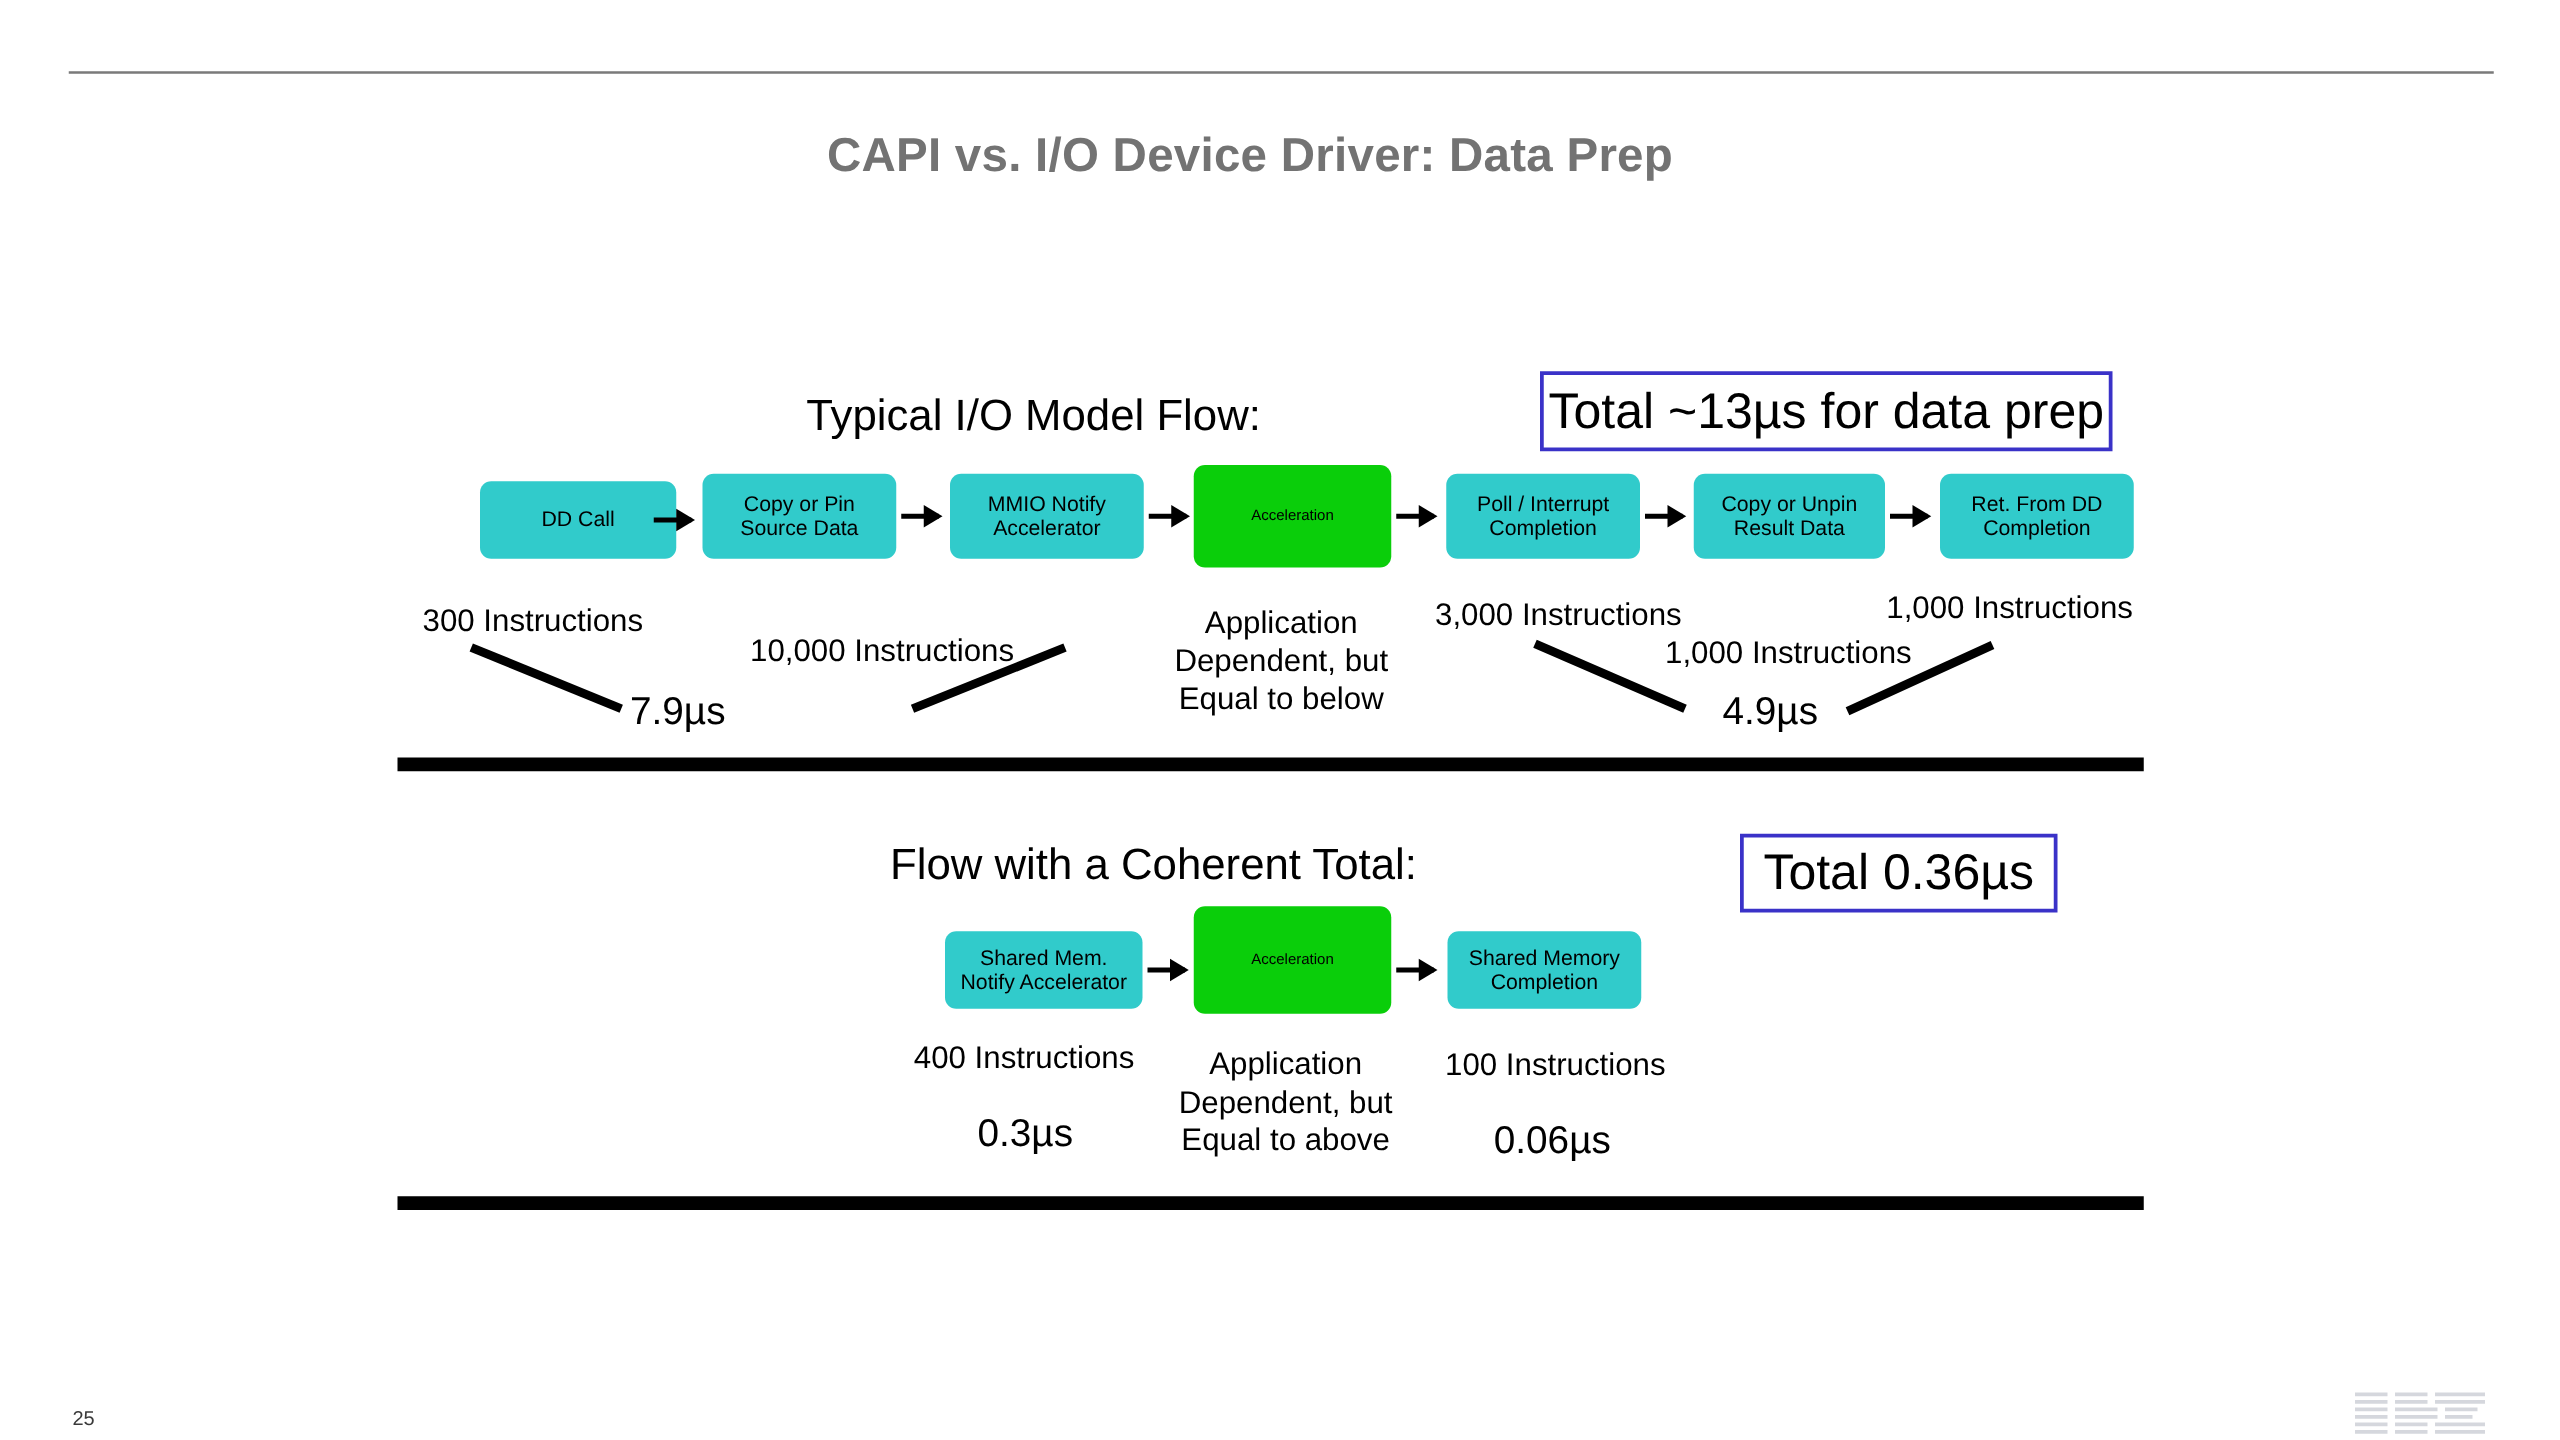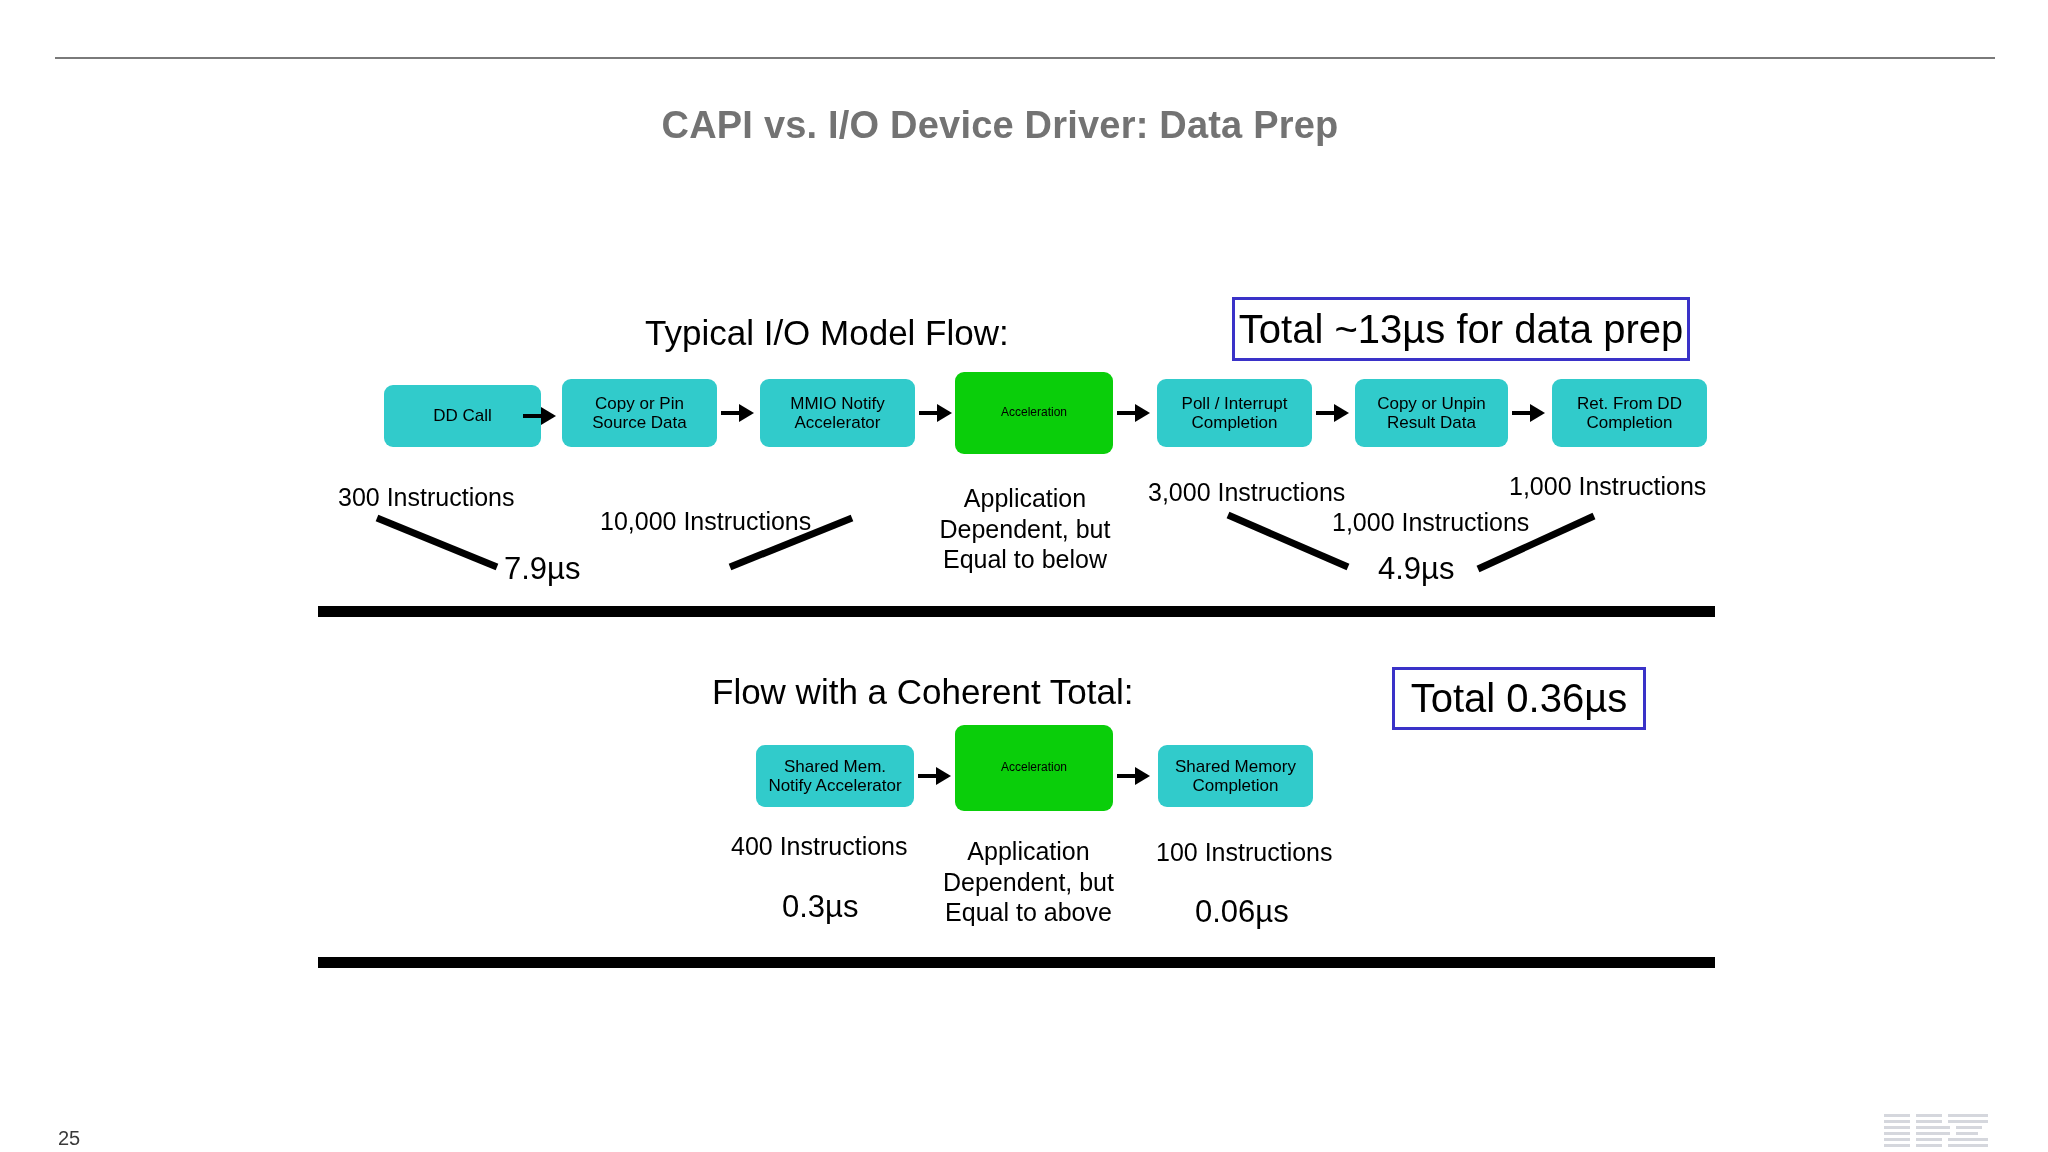--- a/index.html
+++ b/index.html
@@ -112,21 +112,21 @@
   
   .leaders{position:absolute;left:0;top:0;width:2048px;height:1152px;pointer-events:none;}
 
   
   .divider{position:absolute;background:#000;}
   #divider-1{left:318px;top:606px;width:1397px;height:11px;}
   #divider-2{left:318px;top:957px;width:1397px;height:11px;}
 
   .page-number{
     position:absolute;left:58px;top:1127px;
-    font-size:20px;color:#3a3a3a;
+    font-size:16px;color:#3a3a3a;
   }
 
   .ibm-logo{
     position:absolute;left:1884px;top:1112px;width:116px;height:34px;
   }
   .ibm-logo .bar{position:absolute;background:#d5d7dd;height:3px;}
 </style>
 </head>
 <body>
 

